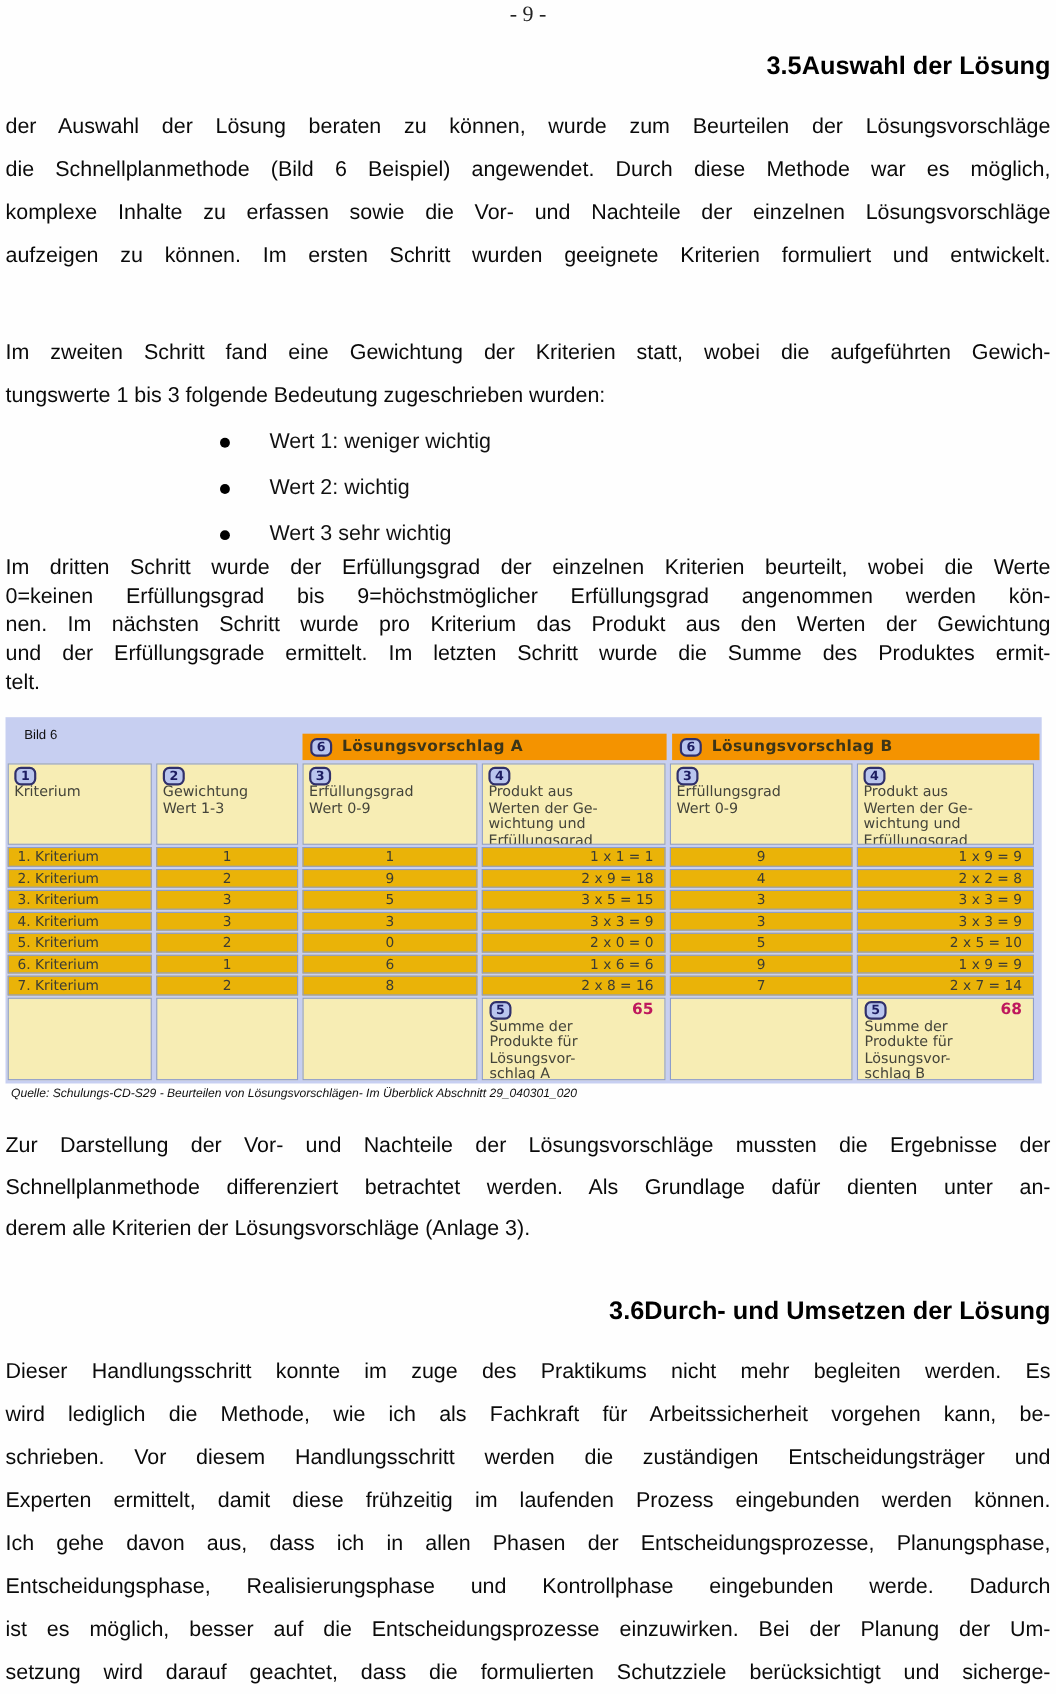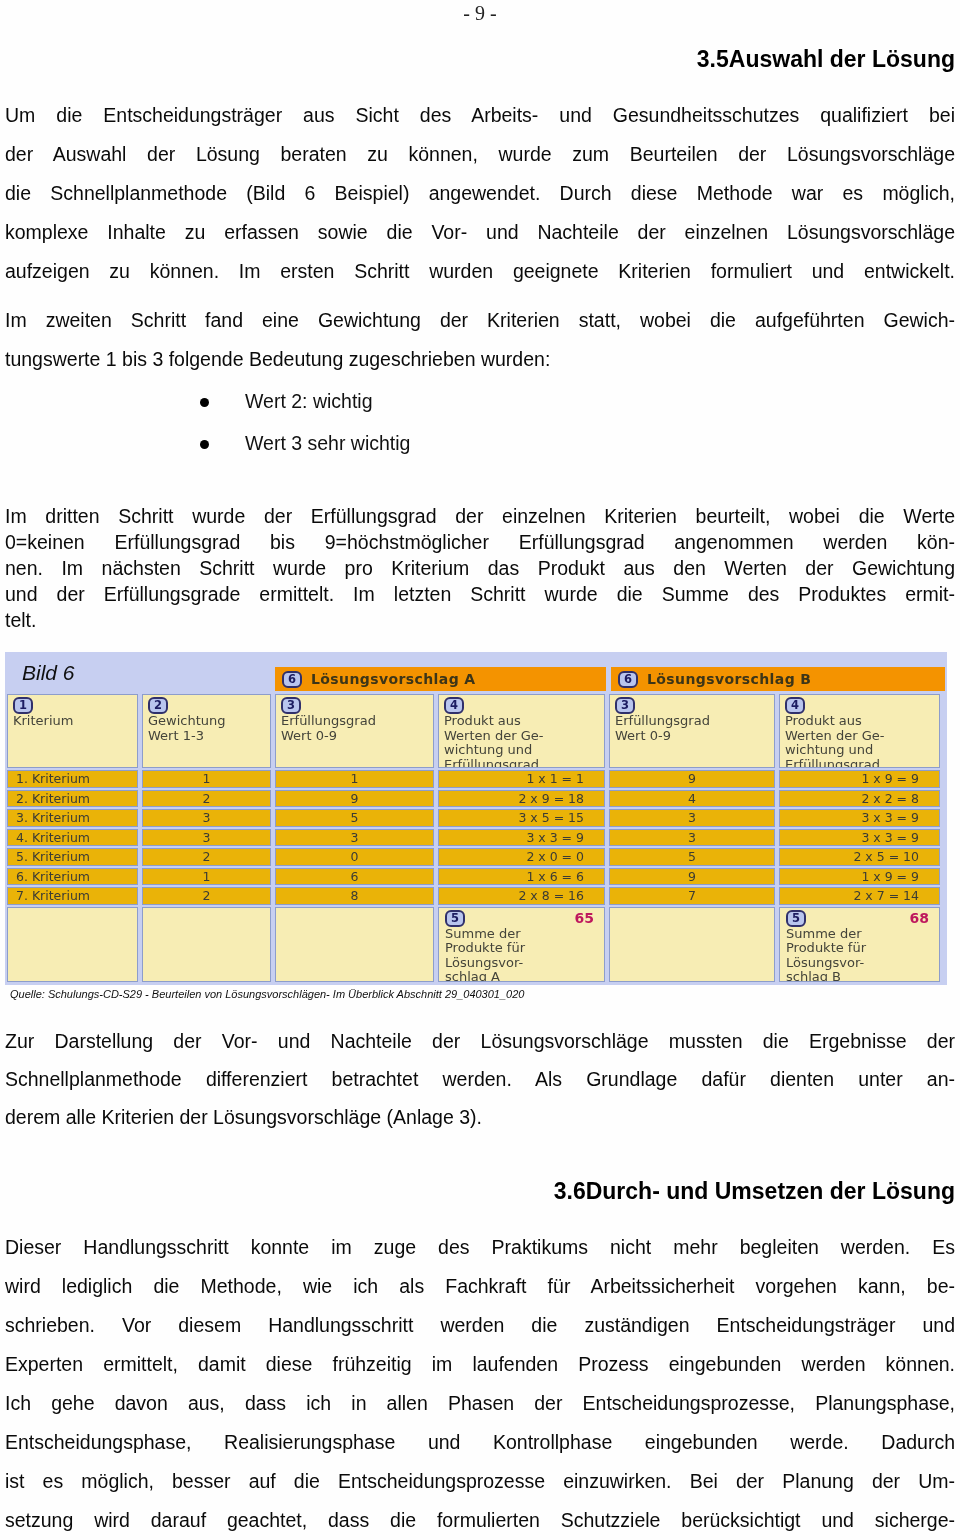--- a/index.html
+++ b/index.html
@@ -22,21 +22,21 @@
   .lh26 .jline{height:26px;line-height:26px;}
 
   
   .bullets{position:absolute;left:0;top:380px;width:950px;}
   .bullet-row{position:relative;height:42px;line-height:42px;font-size:19.5px;}
   .bullet-row .dot{position:absolute;left:200px;top:18px;width:9px;height:9px;border-radius:50%;background:#000;}
   .bullet-row .btext{position:absolute;left:245px;}
 
   
   .figure{position:absolute;left:5px;top:652px;width:942px;height:333px;background:#c7cff1;}
-  .figlabel{position:absolute;left:17px;top:9px;font-size:21px;color:#101010;font-style:italic;}
+  .figlabel{position:absolute;left:17px;top:9px;font-size:12px;color:#101010;}
   .gbar{position:absolute;top:15px;height:24px;background:#f49300;display:flex;align-items:center;
         gap:9px;padding-left:7px;box-sizing:border-box;}
   .gbar .glabel{font-size:14px;font-weight:600;color:#3c3518;letter-spacing:.4px;
         font-family:"DejaVu Sans",sans-serif;}
   .gbar-a{left:270px;width:331px;}
   .gbar-b{left:606px;width:334px;}
 
   .badge{display:inline-block;box-sizing:border-box;min-width:20px;padding:0 3px;text-align:center;
          background:#b9c5ee;border:2px solid #30306b;border-radius:6px;color:#1d1d62;
          font-weight:bold;font-size:11.5px;line-height:13px;font-family:"DejaVu Sans",sans-serif;}
@@ -46,53 +46,56 @@
          grid-template-rows:74px repeat(7,17.5px) 75px;
          column-gap:4px;row-gap:2px;}
   .rows-wrap,.trow{display:contents;}
   .cell{background:#f9f1c1;border:1px solid #8d9dcb;box-sizing:border-box;overflow:hidden;
         font-family:"DejaVu Sans",sans-serif;color:#44443a;}
   .hcell{background:#f7edb4;padding:2px 5px;font-size:13px;line-height:14.5px;}
   .hcell .badge{margin-bottom:0;}
   .dcell{background:#eab308;font-size:12.5px;display:flex;align-items:center;color:#3c3c34;}
   .dcell.c1{justify-content:flex-start;padding-left:8px;}
   .dcell.c2,.dcell.c3,.dcell.c5{justify-content:center;}
-  .dcell.c4,.dcell.c6{justify-content:flex-end;padding-right:20px;}
+  .dcell.c4,.dcell.c6{justify-content:flex-end;padding-right:10px;}
   .scell{background:#f7edb4;padding:2px 6px;font-size:13px;line-height:14.5px;}
   .scell .sumtop{display:flex;align-items:center;justify-content:space-between;}
   .scell .sumval{font-weight:bold;font-size:14px;color:#be185d;padding-right:4px;}
 
   
   .caption{position:absolute;left:10px;top:988px;font-style:italic;font-size:11px;color:#101010;}
 </style>
 </head>
 <body>
 
 <div id="page">
 
   <div class="pagenum">- 9 -</div>
 
   <div class="heading" style="top:46px">
     <span class="hnum">3.5</span><span class="htitle">Auswahl der Lösung</span>
   </div>
 
   <div class="para lh39" style="top:96px">
-      <div class="jline">Um die Entscheidungsträger aus Sicht des Arbeits- und Gesundheitsschutzes qualifiziert bei</div>
       <div class="jline">der Auswahl der Lösung beraten zu können, wurde zum Beurteilen der Lösungsvorschläge</div>
       <div class="jline">die Schnellplanmethode (Bild 6 Beispiel) angewendet. Durch diese Methode war es möglich,</div>
       <div class="jline">komplexe Inhalte zu erfassen sowie die Vor- und Nachteile der einzelnen Lösungsvorschläge</div>
       <div class="jline">aufzeigen zu können. Im ersten Schritt wurden geeignete Kriterien formuliert und entwickelt.</div>
     </div>
 
   <div class="para lh39" style="top:301px">
       <div class="jline">Im zweiten Schritt fand eine Gewichtung der Kriterien statt, wobei die aufgeführten Gewich-</div>
       <div class="jline" style="text-align-last: left;">tungswerte 1 bis 3 folgende Bedeutung zugeschrieben wurden:</div>
     </div>
 
   <div class="bullets">
+      <div class="bullet-row">
+      <span class="dot"></span>
+      <span class="btext">Wert 1: weniger wichtig</span>
+    </div>
       <div class="bullet-row">
       <span class="dot"></span>
       <span class="btext">Wert 2: wichtig</span>
     </div>
       <div class="bullet-row">
       <span class="dot"></span>
       <span class="btext">Wert 3 sehr wichtig</span>
     </div>
     </div>
 

